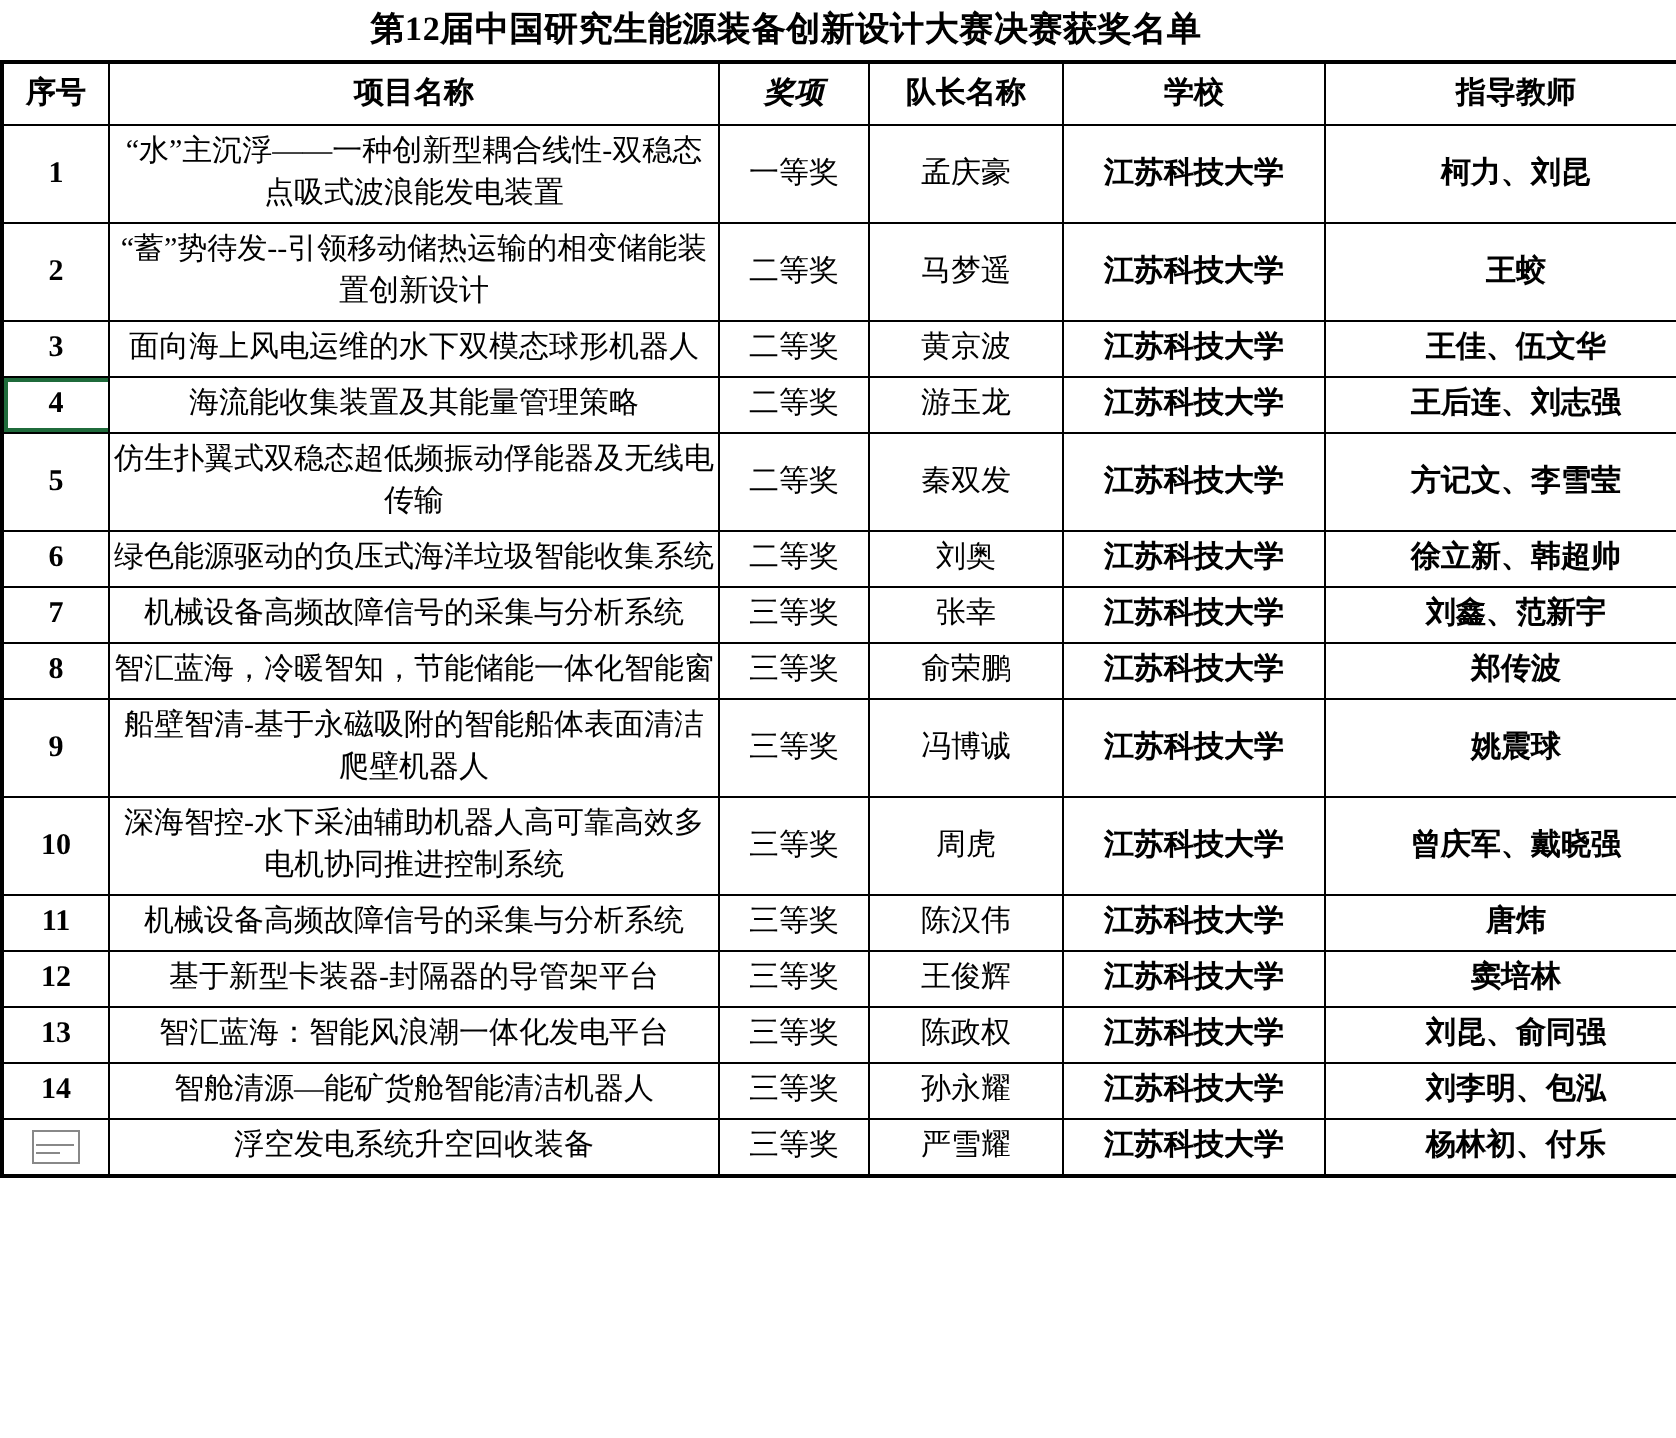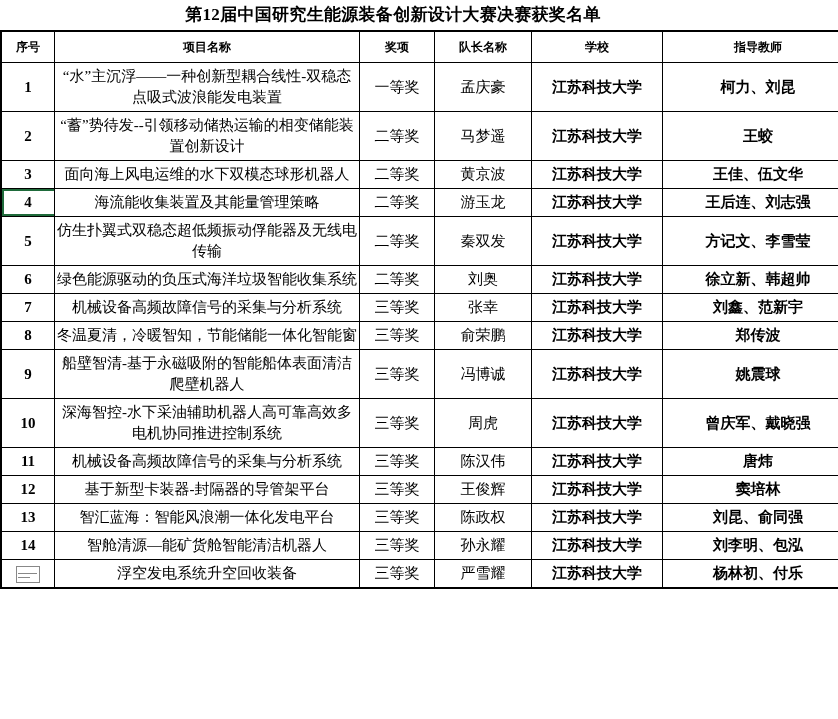--- a/index.html
+++ b/index.html
@@ -43,21 +43,21 @@
     vertical-align: middle;
     font-size: 15px;
     line-height: 21px;
     padding: 3px 2px;
     font-family: "Liberation Serif", "DejaVu Serif", serif;
   }
   table.award-table thead th {
     font-weight: bold;
     height: 26px;
     padding: 2px;
-    font-size: 12px;
+    font-size: 15px;
   }
   td.c-no {
     width: 48px;
     font-weight: bold;
     font-size: 15px;
   }
   td.c-name {
     width: 300px;
     font-weight: normal;
     padding-left: 6px;
@@ -75,21 +75,21 @@
     width: 126px;
     font-weight: bold;
     margin-top: 16px;
   }
   td.c-teacher {
     width: 186px;
     font-weight: bold;
   }
   th.h-no { width: 48px; }
   th.h-name { width: 300px; }
-  th.h-award { width: 70px; }
+  th.h-award { width: 70px; font-style: italic; }
   th.h-leader { width: 92px; }
   th.h-school { width: 126px; margin-top: 41px; }
   th.h-teacher { width: 186px; }
 
   tr.row-highlight td.c-no {
     box-shadow: inset 2px 0 0 0 #1f6b3b, inset 0 2px 0 0 #1f6b3b, inset 0 -2px 0 0 #1f6b3b;
   }
   .last-row-marker {
     display: inline-block;
     width: 22px;
@@ -190,21 +190,21 @@
       <tr>
         <td class="c-no">7</td>
         <td class="c-name">机械设备高频故障信号的采集与分析系统</td>
         <td class="c-award">三等奖</td>
         <td class="c-leader">张幸</td>
         <td class="c-school">江苏科技大学</td>
         <td class="c-teacher">刘鑫、范新宇</td>
       </tr>
       <tr>
         <td class="c-no">8</td>
-        <td class="c-name">冬温夏清，冷暖智知，节能储能一体化智能窗</td>
+        <td class="c-name">智汇蓝海，冷暖智知，节能储能一体化智能窗</td>
         <td class="c-award">三等奖</td>
         <td class="c-leader">俞荣鹏</td>
         <td class="c-school">江苏科技大学</td>
         <td class="c-teacher">郑传波</td>
       </tr>
       <tr>
         <td class="c-no">9</td>
         <td class="c-name">船壁智清-基于永磁吸附的智能船体表面清洁爬壁机器人</td>
         <td class="c-award">三等奖</td>
         <td class="c-leader">冯博诚</td>

